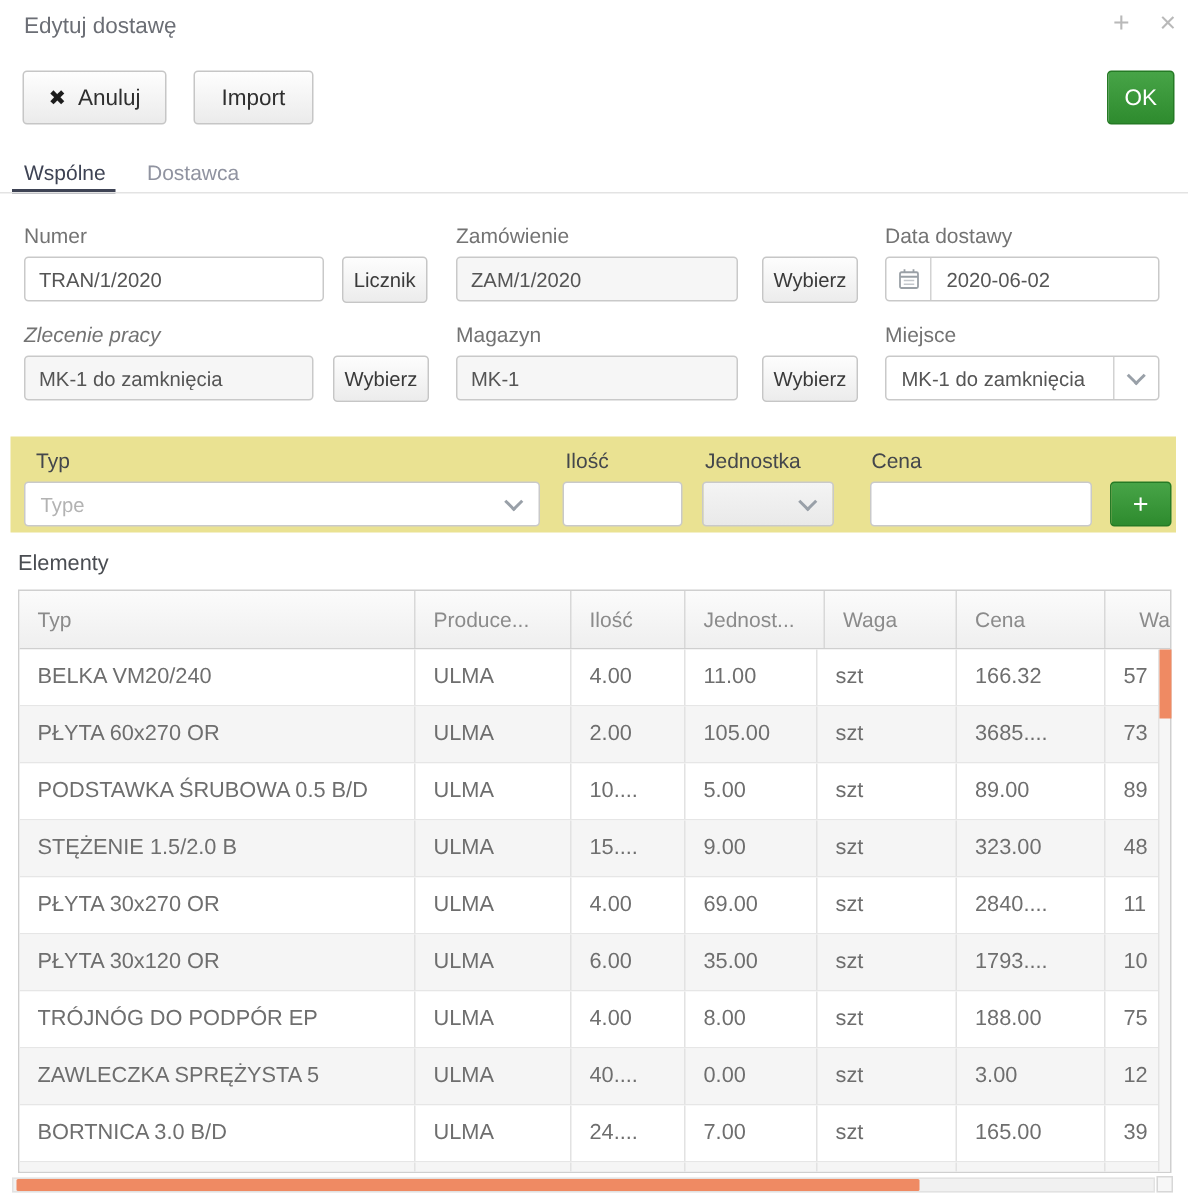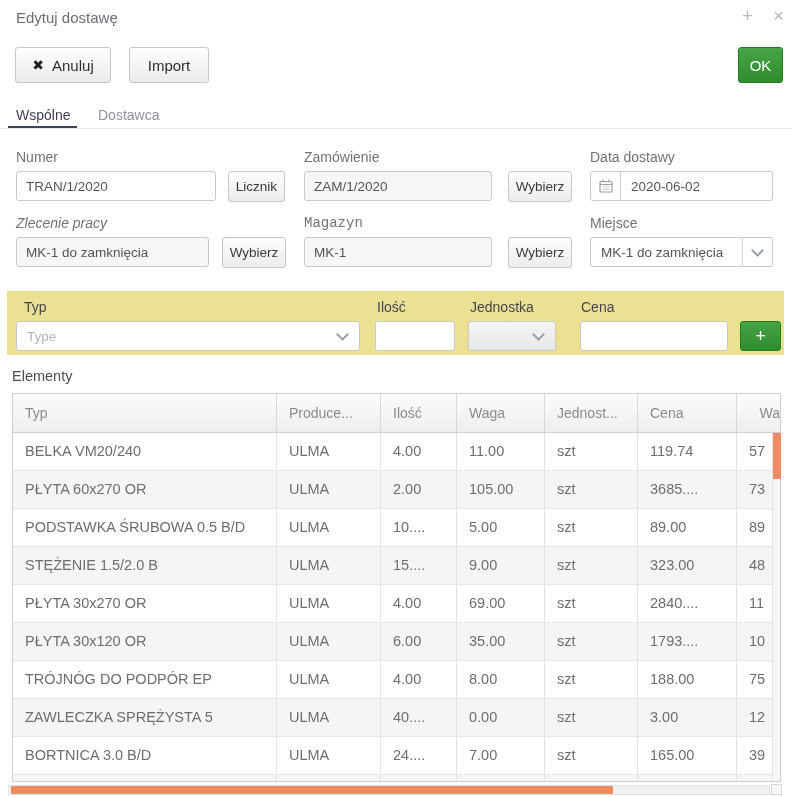--- a/index.html
+++ b/index.html
@@ -124,21 +124,21 @@
         <line x1="3.5" y1="10.5" x2="10.5" y2="10.5" stroke="#c3c7cc" stroke-width="1"></line>
       </svg>
     </span>
     <span class="grp-text">2020-06-02</span>
   </div>
 
   <div class="flabel" style="left:16px;top:215px;font-style:italic;">Zlecenie pracy</div>
   <input class="inp ro" style="left: 16px; top: 237px; width: 193px;" value="MK-1 do zamknięcia">
   <button class="sbtn" style="left:222px;top:237px;width:64px;">Wybierz</button>
 
-  <div class="flabel" style="left:304px;top:215px;font-family:Liberation Mono, monospace;">Magazyn</div>
+  <div class="flabel" style="left:304px;top:215px;">Magazyn</div>
   <input class="inp ro" style="left: 304px; top: 237px; width: 188px;" value="MK-1">
   <button class="sbtn" style="left:508px;top:237px;width:64px;">Wybierz</button>
 
   <div class="flabel" style="left:590px;top:215px;">Miejsce</div>
   <div class="group" style="left:590px;top:237px;width:183px;">
     <span class="grp-text">MK-1 do zamknięcia</span>
     <span class="chev-seg">
       <span class="chev"></span>
     </span>
   </div>
@@ -159,33 +159,33 @@
   </div>
   <input class="inp" style="left: 580px; top: 321px; width: 148px;" value="">
   <button class="btn-add">+</button>
 
   <div class="elements-label">Elementy</div>
   <div class="table">
     <div class="thead">
         <div class="hcell c0">Typ</div>
         <div class="hcell c1">Produce...</div>
         <div class="hcell c2">Ilość</div>
+        <div class="hcell c4">Jednost...</div>
         <div class="hcell c3">Waga</div>
-        <div class="hcell c4">Jednost...</div>
         <div class="hcell c5">Cena</div>
         <div class="hcell c6">Wa</div>
       </div>
     <div class="tbody">
         <div class="trow">
           <div class="tcell c0">BELKA VM20/240</div>
           <div class="tcell c1">ULMA</div>
           <div class="tcell c2">4.00</div>
           <div class="tcell c3">11.00</div>
           <div class="tcell c4">szt</div>
-          <div class="tcell c5">119.74</div>
+          <div class="tcell c5">166.32</div>
           <div class="tcell c6">57</div>
         </div>
         <div class="trow alt">
           <div class="tcell c0">PŁYTA 60x270 OR</div>
           <div class="tcell c1">ULMA</div>
           <div class="tcell c2">2.00</div>
           <div class="tcell c3">105.00</div>
           <div class="tcell c4">szt</div>
           <div class="tcell c5">3685....</div>
           <div class="tcell c6">73</div>

